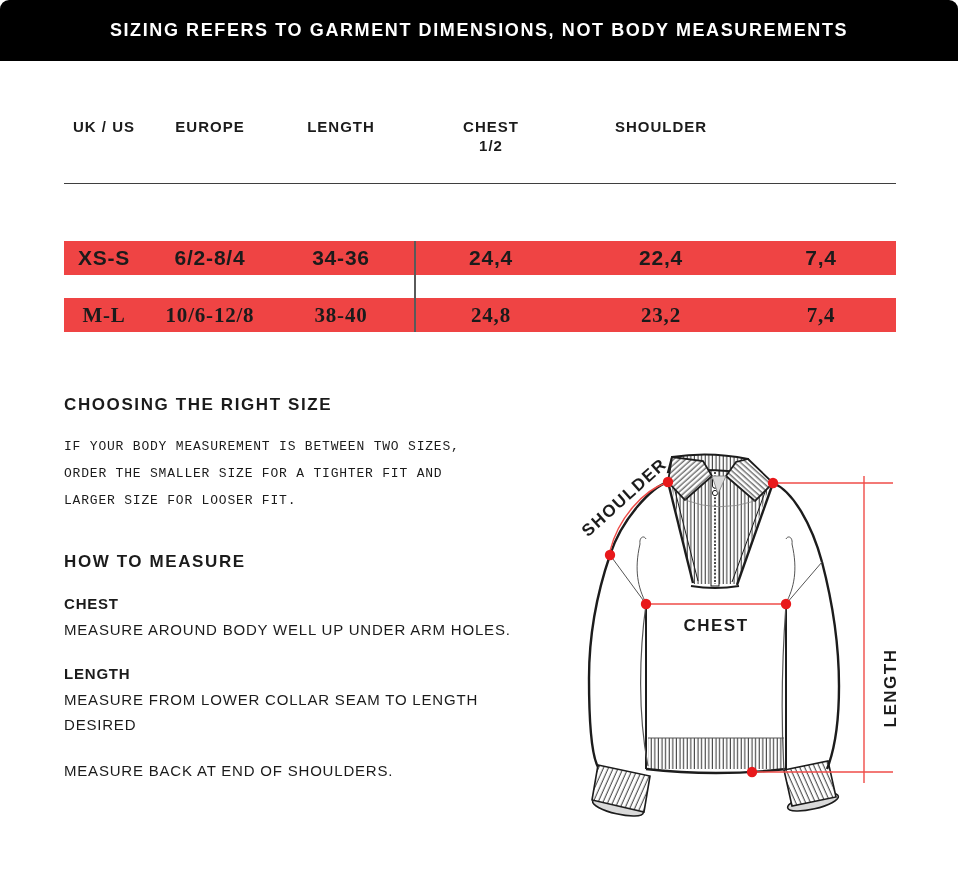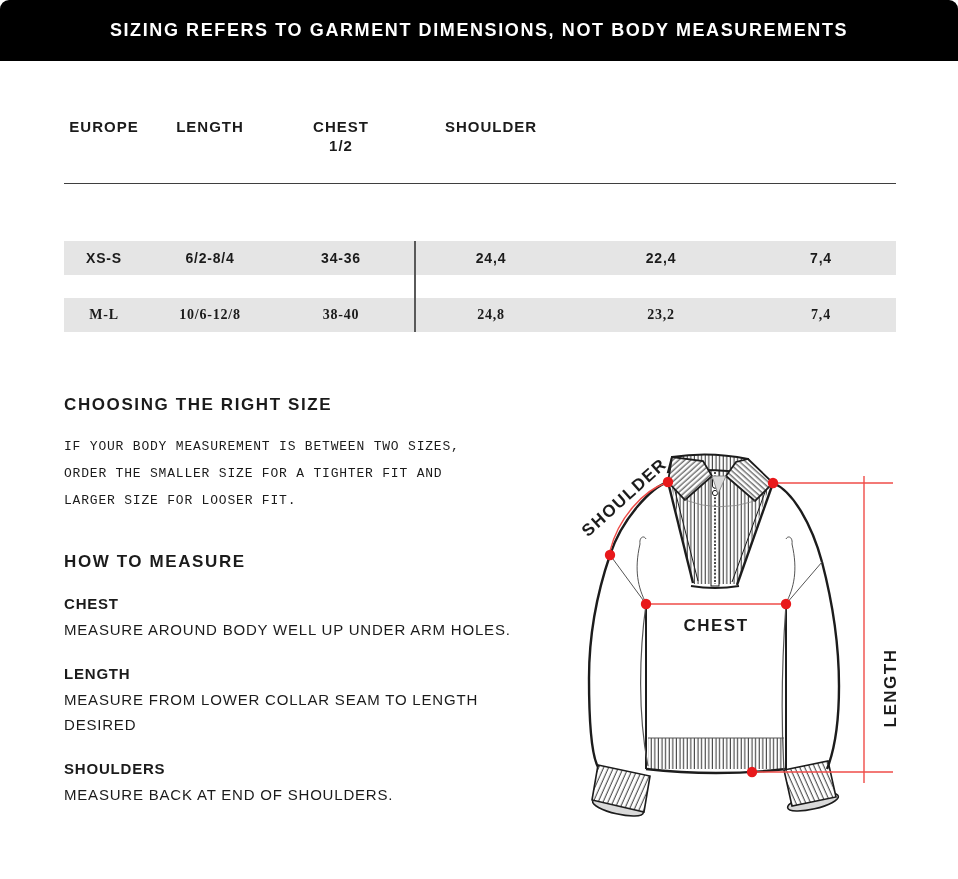--- a/index.html
+++ b/index.html
@@ -8,21 +8,21 @@
 
   .banner{height:61px;background:#000;color:#fff;display:flex;align-items:center;justify-content:center;
           font-weight:700;font-size:18px;letter-spacing:1.6px;white-space:nowrap;}
 
   .size-table{margin:0 62px 0 64px;width:832px;}
   .thead{display:grid;grid-template-columns:80px 132px 130px 170px 170px 150px;
          padding-top:56px;height:66px;box-sizing:content-box;border-bottom:1px solid #3f3f3f;}
   .th{text-align:center;font-weight:700;font-size:15px;letter-spacing:1px;line-height:19px;}
   .tbody{position:relative;padding-top:57px;}
   .trow{display:grid;grid-template-columns:80px 132px 130px 170px 170px 150px;height:34px;
-        align-items:center;background:#e5e5e5;text-align:center;font-size:14px;letter-spacing:0.8px;font-weight:600;}
+        align-items:center;background:#ef4444;text-align:center;font-size:21px;letter-spacing:0.8px;font-weight:600;}
   .trow + .trow{margin-top:23px;font-family:Liberation Serif, serif;}
   .cell-size{font-weight:700;}
   .col-divider{position:absolute;left:350px;top:57px;width:2px;height:91px;background:#5a5a5a;}
 
   .sections{margin-left:64px;width:500px;}
   .sec-title{font-size:17px;font-weight:700;letter-spacing:1.6px;line-height:21px;}
   .sec-title.choosing{margin-top:62px;}
   .body-lines{margin-top:18px;font-size:13px;letter-spacing:0.8px;line-height:27px;font-family:Liberation Mono, monospace;}
   .sec-title.howto{margin-top:37px;}
   .measure-item{margin-top:21px;}
@@ -39,20 +39,23 @@
 
 <div class="page">
 
   <div class="banner">
     <span>SIZING REFERS TO GARMENT DIMENSIONS, NOT BODY MEASUREMENTS</span>
   </div>
 
   <div class="size-table">
     <div class="thead">
       <div class="th">
+        <div>UK / US</div>
+      </div>
+      <div class="th">
         <div>EUROPE</div>
       </div>
       <div class="th">
         <div>LENGTH</div>
       </div>
       <div class="th">
         <div>CHEST</div>
         <div>1/2</div>
       </div>
       <div class="th">
@@ -102,21 +105,20 @@
 
     <div class="measure-item">
       <div class="measure-label">LENGTH</div>
       <div class="measure-lines">
         <div>MEASURE FROM LOWER COLLAR SEAM TO LENGTH</div>
         <div>DESIRED</div>
       </div>
     </div>
 
     <div class="measure-item">
-      <div class="measure-label">SHOULDERS</div>
       <div class="measure-lines">
         <div>MEASURE BACK AT END OF SHOULDERS.</div>
       </div>
     </div>
   </div>
 
   <div class="diagram">
     <svg width="398" height="459" viewBox="0 0 398 459">
       <defs>
         <pattern id="vstripes" patternUnits="userSpaceOnUse" width="3.6" height="8">

